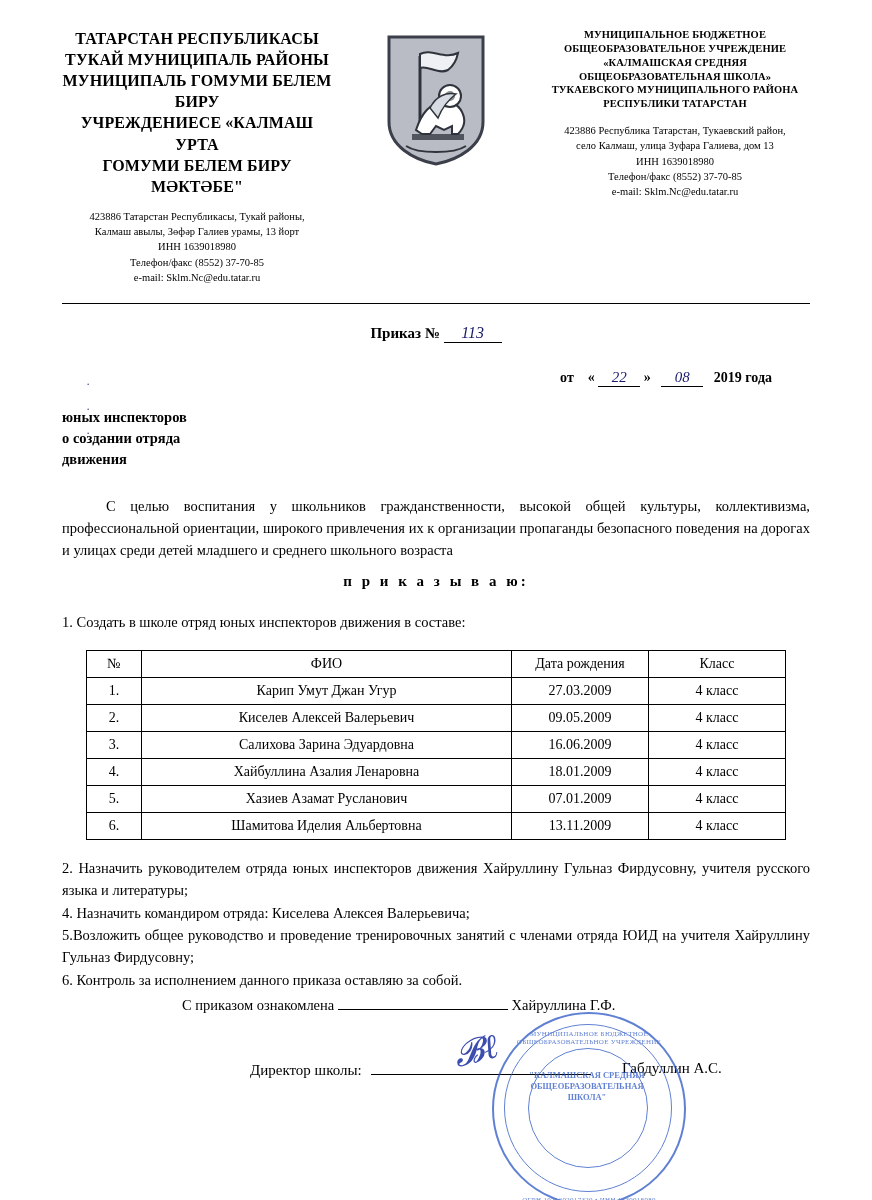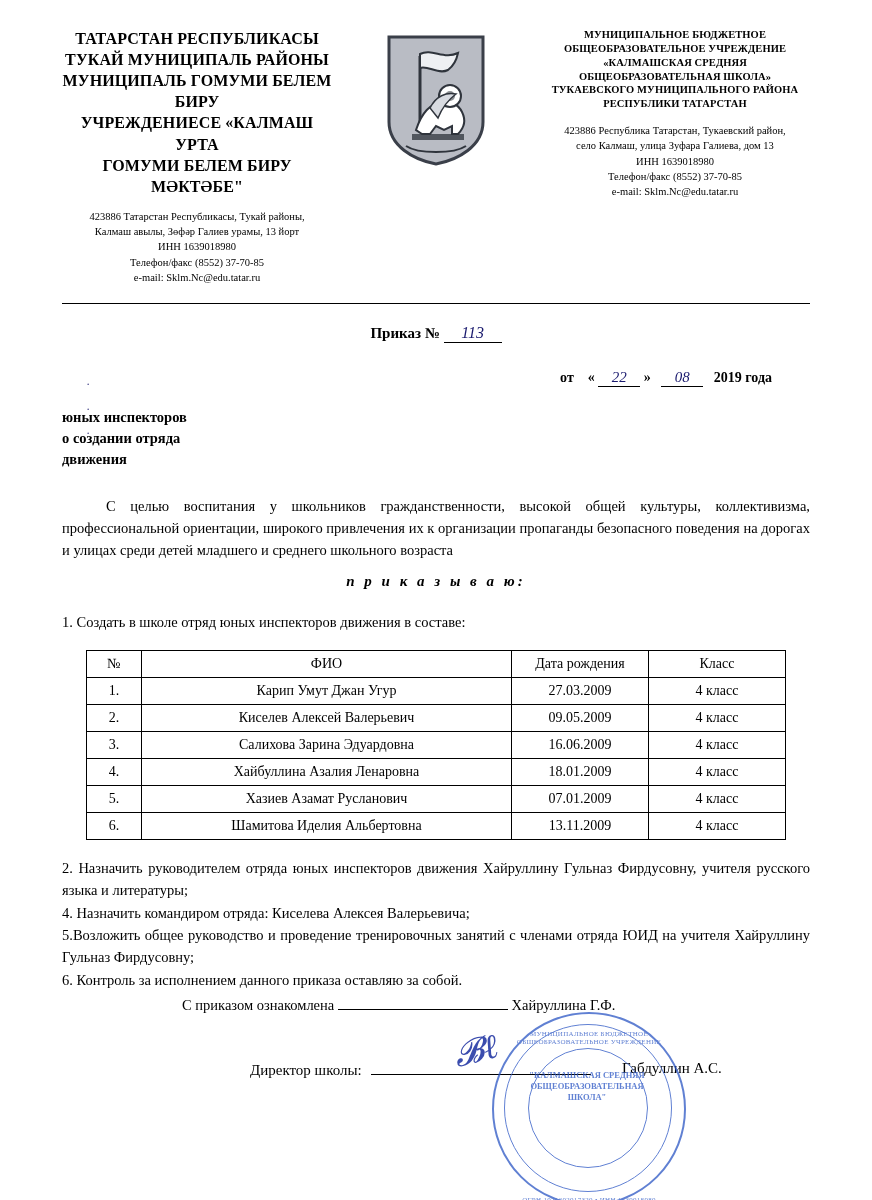--- a/index.html
+++ b/index.html
@@ -116,21 +116,20 @@
     text-align: justify;
   }
   .body-text .indent { display: inline-block; width: 44px; }
 
   .order-word {
     margin-top: 12px;
     text-align: center;
     font-weight: bold;
     font-size: 15px;
     letter-spacing: 3px;
-    font-style: italic;
   }
 
   .clause {
     margin: 22px 62px 0 62px;
     font-size: 14.5px;
     line-height: 1.5;
     text-align: justify;
   }
 
   

